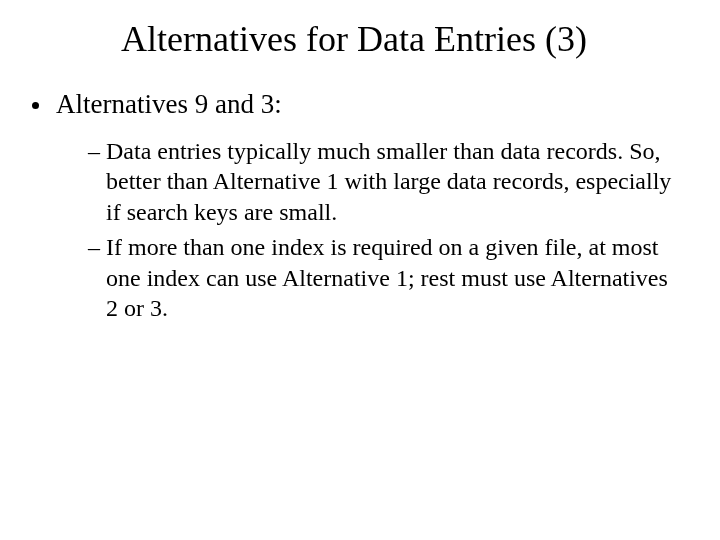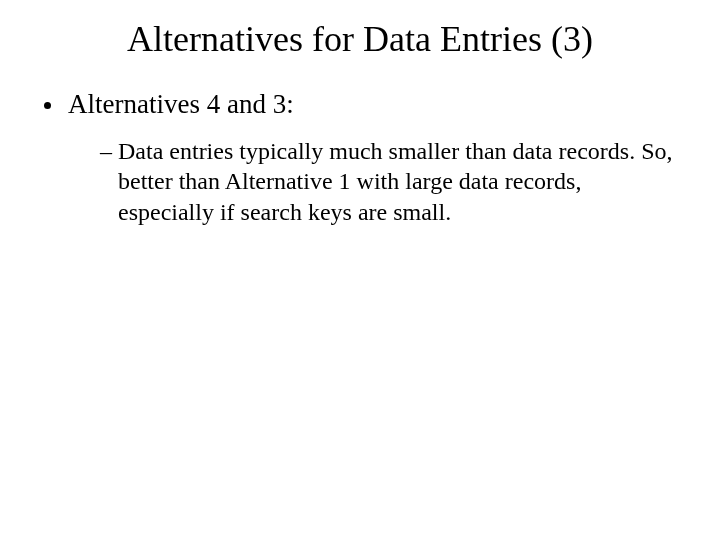--- a/index.html
+++ b/index.html
@@ -8,21 +8,21 @@
     width: 720px;
     height: 540px;
     background: #ffffff;
     font-family: "Times New Roman", Times, serif;
     color: #000000;
   }
   .slide {
     box-sizing: border-box;
     width: 720px;
     height: 446px;
-    padding: 18px 40px 20px 40px;
+    padding: 18px 40px 20px 28px;
   }
   .title {
     font-size: 36px;
     text-align: center;
     margin: 0 0 28px 0;
     font-weight: normal;
   }
   .level1 {
     font-size: 27px;
     margin: 0 0 14px 0;
@@ -54,21 +54,24 @@
   }
 </style>
 </head>
 <body>
 
 <div class="slide">
   <h1 class="title">Alternatives for Data Entries (3)</h1>
 
   <div class="level1">
     <span class="bullet"></span>
-    <span>Alternatives 4 and 3:</span>
+    <span>Alternatives 9 and 3:</span>
   </div>
 
   <div class="level2">
     <span class="dash">–</span><span>Data entries typically much smaller than data records.  So, better than Alternative 1 with large data records, especially if search keys are small.</span>
   </div>
 
+  <div class="level2">
+    <span class="dash">–</span><span>If more than one index is required on a given file, at most one index can use Alternative 1; rest must use Alternatives 2 or 3.</span>
+  </div>
 
 </div>
 
 </body></html>

